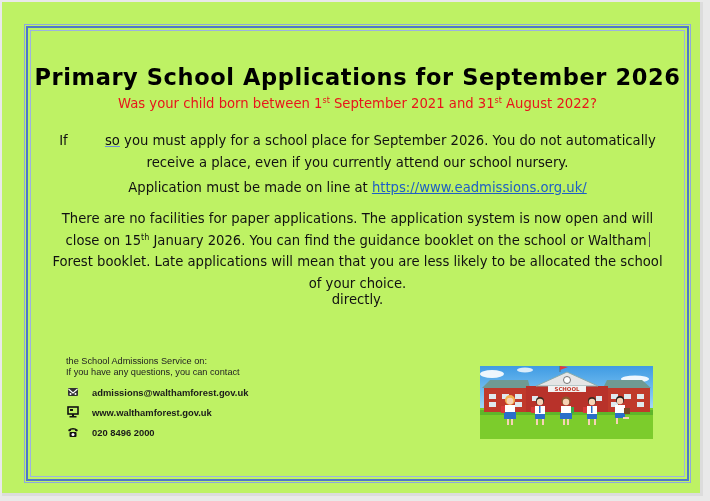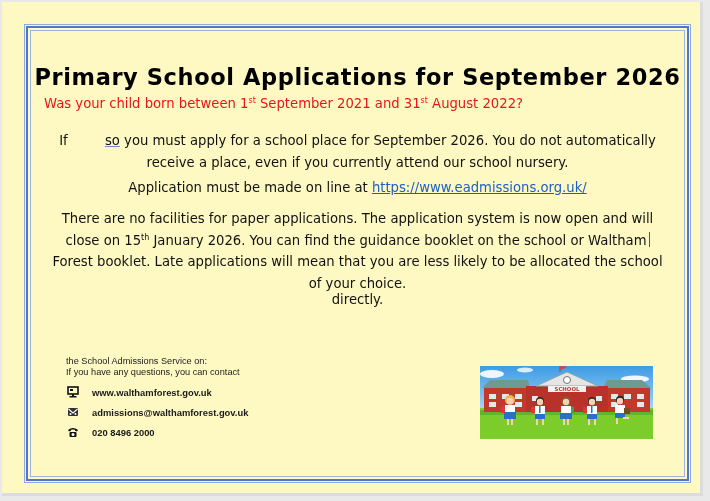--- a/index.html
+++ b/index.html
@@ -4,21 +4,21 @@
   <style>
     html, body { margin: 0; padding: 0; }
     body {
       width: 710px; height: 501px; overflow: hidden;
       background: #e9e9e9;
       position: relative;
       font-family: "DejaVu Sans", sans-serif;
     }
     .page {
       position: absolute; left: 2px; top: 2px; width: 701px; height: 494px;
-      background: #fef9c3;
+      background: #bef264;
       border-right: 3px solid #dcdcdc;
       border-bottom: 3px solid #dcdcdc;
       box-sizing: border-box;
     }
     .frame-outer {
       position: absolute; left: 22px; top: 22px; width: 667px; height: 459px;
       border: 1px solid #8fa9dc; box-sizing: border-box;
     }
     .frame-mid {
       position: absolute; left: 24px; top: 24px; width: 663px; height: 455px;
@@ -30,22 +30,22 @@
     }
     .content {
       position: absolute; left: 30px; top: 30px; width: 651px; height: 443px;
     }
     .title {
       position: absolute; left: 0; right: 0; top: 32px;
       text-align: center; font-family: "DejaVu Sans", sans-serif;
       font-weight: bold; font-size: 22.5px; color: #000; letter-spacing: 0.6px;
     }
     .subtitle {
-      position: absolute; left: 12px; right: 0; top: 64px;
-      text-align: left; font-size: 13.2px; color: #e8141b;
+      position: absolute; left: 0; right: 0; top: 64px;
+      text-align: center; font-size: 13.2px; color: #e8141b;
     }
     sup { font-size: 8px; vertical-align: 5px; line-height: 0; }
     .para {
       position: absolute; left: 10px; right: 10px;
       text-align: center; font-size: 13.2px; color: #111; line-height: 21.5px;
     }
     .p1 { top: 98px; }
     .p2 { top: 145px; }
     .p3 { top: 176px; }
     .p4 { top: 257px; }
@@ -102,38 +102,38 @@
     </div>
 
     <div class="contact">
       <div class="contact-intro">
         <div>the School Admissions Service on:</div>
         <div>If you have any questions, you can contact</div>
       </div>
       <div class="contact-row">
         <span class="c-icon">
           <svg width="12" height="12" viewBox="0 0 12 12">
+              <rect x="1" y="2" width="10" height="8" rx="1" fill="#333"></rect>
+              <path d="M1.5 3 L6 7 L10.5 3" fill="none" stroke="#fff" stroke-width="1.1"></path>
+              <circle cx="3.5" cy="8" r="1" fill="#fff"></circle>
+              <circle cx="8.5" cy="8" r="1" fill="#fff"></circle>
+            </svg>
+        </span>
+        <span class="c-text">admissions@walthamforest.gov.uk</span>
+      </div>
+      <div class="contact-row">
+        <span class="c-icon">
+          <svg width="12" height="12" viewBox="0 0 12 12">
               <rect x="1" y="1" width="10" height="7" fill="none" stroke="#111" stroke-width="1.6"></rect>
               <rect x="5" y="8" width="2" height="2" fill="#111"></rect>
               <rect x="2.5" y="10" width="7" height="1.5" fill="#111"></rect>
               <rect x="3" y="3" width="3" height="2" fill="#111"></rect>
             </svg>
         </span>
         <span class="c-text">www.walthamforest.gov.uk</span>
-      </div>
-      <div class="contact-row">
-        <span class="c-icon">
-          <svg width="12" height="12" viewBox="0 0 12 12">
-              <rect x="1" y="2" width="10" height="8" rx="1" fill="#333"></rect>
-              <path d="M1.5 3 L6 7 L10.5 3" fill="none" stroke="#fff" stroke-width="1.1"></path>
-              <circle cx="3.5" cy="8" r="1" fill="#fff"></circle>
-              <circle cx="8.5" cy="8" r="1" fill="#fff"></circle>
-            </svg>
-        </span>
-        <span class="c-text">admissions@walthamforest.gov.uk</span>
       </div>
       <div class="contact-row">
         <span class="c-icon">
           <svg width="12" height="12" viewBox="0 0 12 12">
               <path d="M1 4 Q6 0 11 4 L10 5.5 L8 4.8 L8 3.8 Q6 3 4 3.8 L4 4.8 L2 5.5 Z" fill="#111"></path>
               <rect x="2.5" y="6" width="7" height="5" rx="1" fill="#111"></rect>
               <circle cx="6" cy="8.5" r="1.5" fill="#fff"></circle>
             </svg>
         </span>
         <span class="c-text">020 8496 2000</span>

